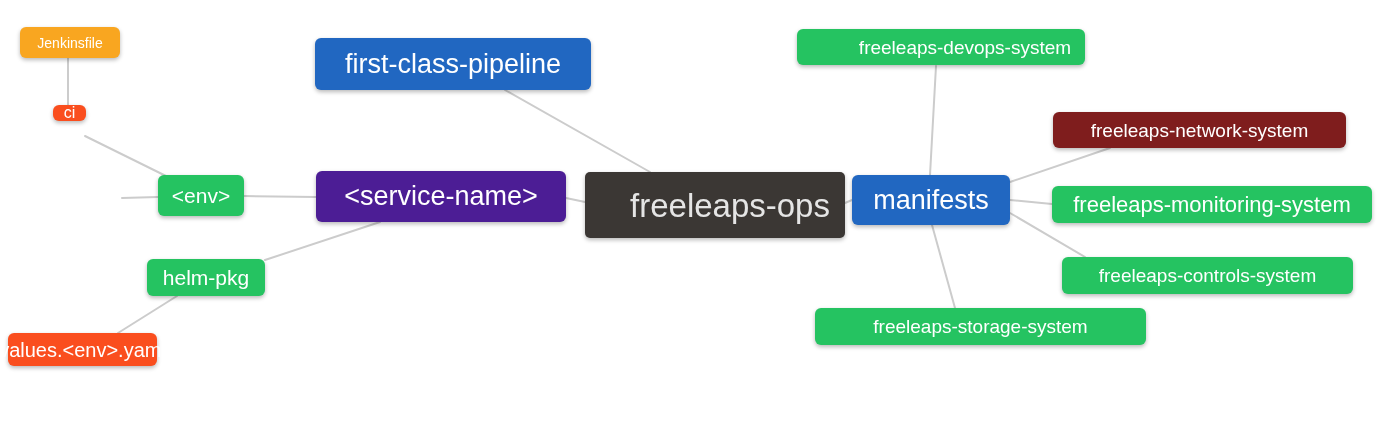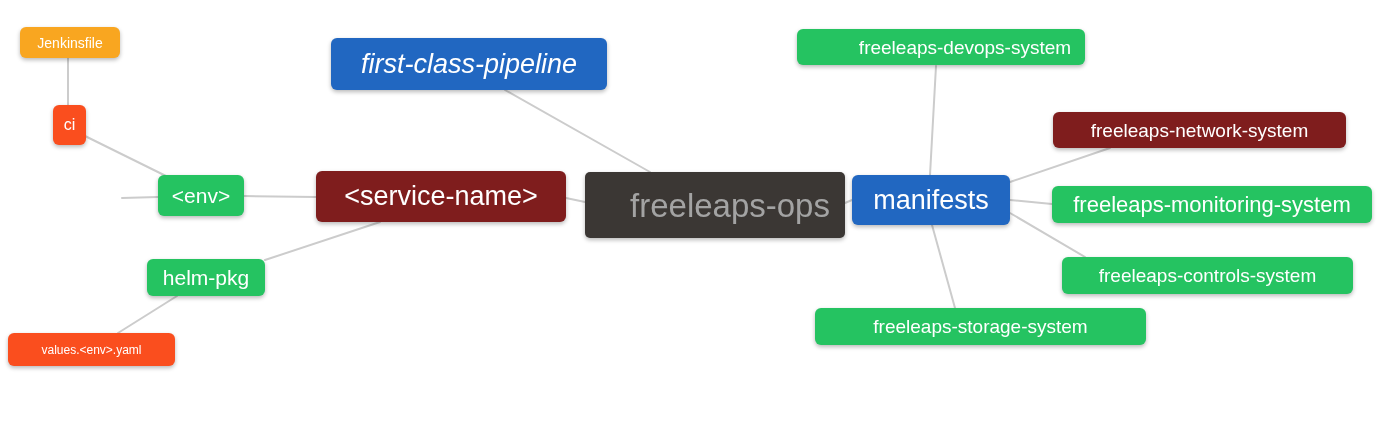--- a/index.html
+++ b/index.html
@@ -19,26 +19,26 @@
     border-radius:6px;
     box-shadow:0 2px 4px rgba(0,0,0,0.28);
     white-space:nowrap;
     cursor:pointer;
     box-sizing:border-box;
     text-align:center;
     line-height:1;
   }
   
   .n-jenkinsfile{left:20px;top:27px;width:100px;height:31px;font-size:14px;border-radius:6px;}
-  .n-ci{left:53px;top:105px;width:33px;height:40px;font-size:16px;}
+  .n-ci{left:53px;top:105px;width:33px;height:16px;font-size:16px;}
   .n-argo-app{left:30px;top:178px;width:92px;height:34px;font-size:16px;}
   .n-env{left:158px;top:175px;width:86px;height:41px;font-size:21px;}
   .n-helm-pkg{left:147px;top:259px;width:118px;height:37px;font-size:21px;}
-  .n-values{left:8px;top:333px;width:167px;height:33px;font-size:12px;}
-  .n-first-class-pipeline{left:331px;top:38px;width:276px;height:52px;font-size:27px;font-style:italic;}
+  .n-values{left:8px;top:333px;width:149px;height:33px;font-size:20px;}
+  .n-first-class-pipeline{left:315px;top:38px;width:276px;height:52px;font-size:27px;}
   .n-service-name{left:316px;top:171px;width:250px;height:51px;font-size:27px;}
   .n-freeleaps-ops{left:585px;top:172px;width:260px;height:66px;font-size:33px;border-radius:5px;}
   .n-manifests{left:852px;top:175px;width:158px;height:50px;font-size:27px;}
   .n-devops{left:797px;top:29px;width:288px;height:36px;font-size:19px;}
   .n-network{left:1053px;top:112px;width:293px;height:36px;font-size:19px;}
   .n-monitoring{left:1052px;top:186px;width:320px;height:37px;font-size:22px;}
   .n-controls{left:1062px;top:257px;width:291px;height:37px;font-size:19px;}
   .n-storage{left:815px;top:308px;width:331px;height:37px;font-size:19px;}
 </style>
 </head>
@@ -62,22 +62,22 @@
     <line x1="1010" y1="213" x2="1085" y2="257"></line>
     <line x1="932" y1="225" x2="955" y2="308"></line>
   </svg>
 
   <div class="node n-jenkinsfile" style="background: rgb(249, 166, 32); color: rgb(255, 255, 255);">Jenkinsfile</div>
   <div class="node n-ci" style="background: rgb(250, 78, 30); color: rgb(255, 255, 255);">ci</div>
   <div class="node n-env" style="background: rgb(37, 195, 97); color: rgb(255, 255, 255);">&lt;env&gt;</div>
   <div class="node n-helm-pkg" style="background: rgb(37, 195, 97); color: rgb(255, 255, 255);">helm-pkg</div>
   <div class="node n-values" style="background: rgb(250, 78, 30); color: rgb(255, 255, 255);">values.&lt;env&gt;.yaml</div>
   <div class="node n-first-class-pipeline" style="background: rgb(33, 103, 193); color: rgb(255, 255, 255);">first-class-pipeline</div>
-  <div class="node n-service-name" style="background: #7f1d1d; color: rgb(255, 255, 255);">&lt;service-name&gt;</div>
-  <div class="node n-freeleaps-ops" style="background: rgb(59, 55, 52); color: #a3a3a3; padding-left: 30px;">freeleaps-ops</div>
+  <div class="node n-service-name" style="background: #4c1d95; color: rgb(255, 255, 255);">&lt;service-name&gt;</div>
+  <div class="node n-freeleaps-ops" style="background: rgb(59, 55, 52); color: #e5e5e5; padding-left: 30px;">freeleaps-ops</div>
   <div class="node n-manifests" style="background: rgb(33, 103, 193); color: rgb(255, 255, 255);">manifests</div>
   <div class="node n-devops" style="background: rgb(37, 195, 97); color: rgb(255, 255, 255); padding-left: 48px;">freeleaps-devops-system</div>
   <div class="node n-network" style="background: #7f1d1d; color: rgb(255, 255, 255);">freeleaps-network-system</div>
   <div class="node n-monitoring" style="background: rgb(37, 195, 97); color: rgb(255, 255, 255);">freeleaps-monitoring-system</div>
   <div class="node n-controls" style="background: rgb(37, 195, 97); color: rgb(255, 255, 255);">freeleaps-controls-system</div>
   <div class="node n-storage" style="background: rgb(37, 195, 97); color: rgb(255, 255, 255);">freeleaps-storage-system</div>
 
 </div>
 
 </body></html>

